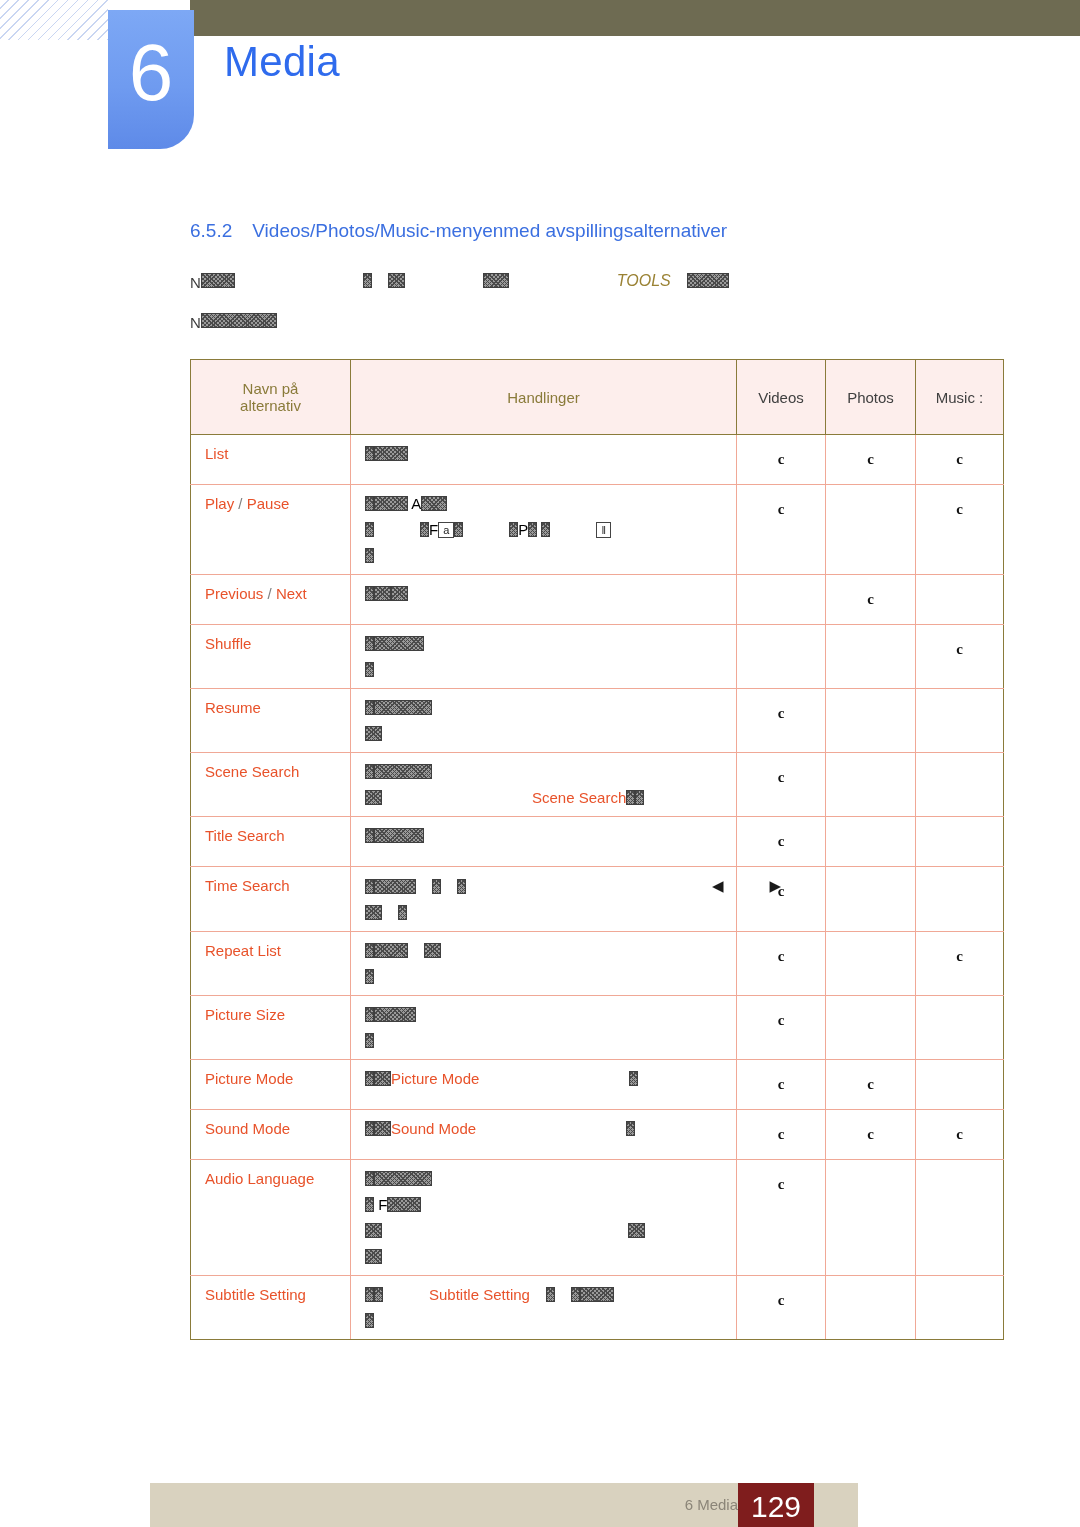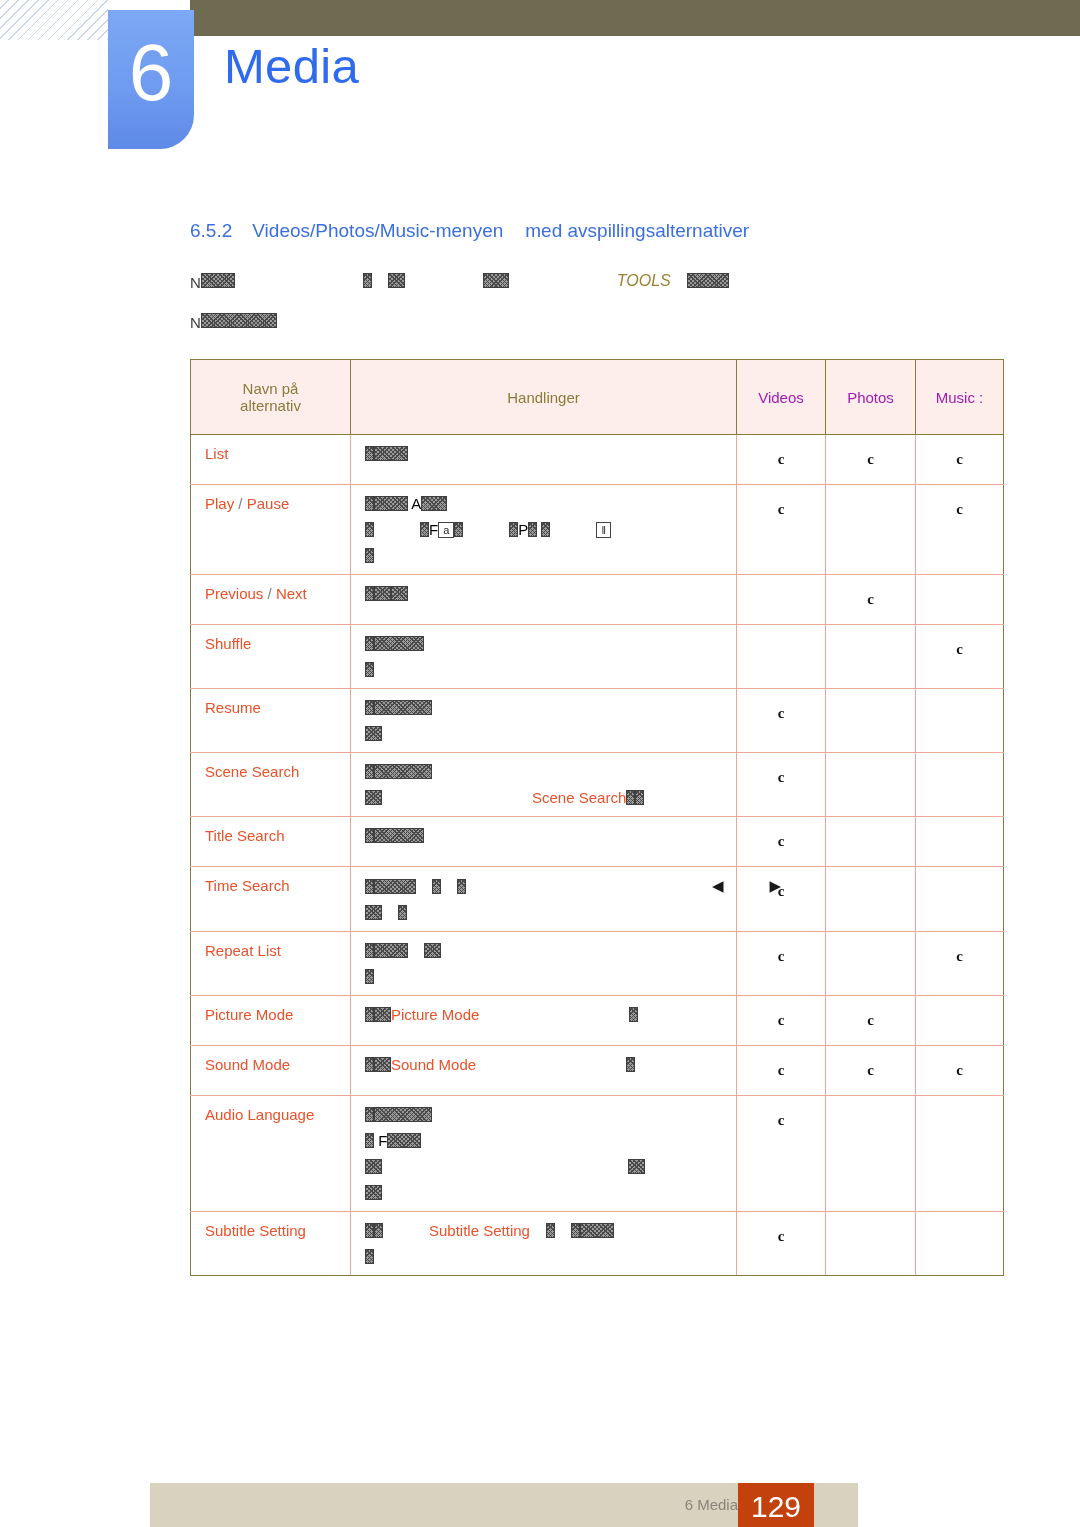--- a/index.html
+++ b/index.html
@@ -50,37 +50,37 @@
     color: #ffffff;
     font-size: 80px;
     line-height: 125px;
     text-align: center;
     font-weight: 300;
   }
   .chapter-title {
     position: absolute;
     top: 38px;
     left: 224px;
-    font-size: 49px;
+    font-size: 42px;
     color: #2f6bed;
     letter-spacing: .3px;
   }
 
   
   .section-heading {
     position: absolute;
     top: 220px;
     left: 190px;
     width: 820px;
     color: #3b6fe0;
     font-size: 19px;
     white-space: nowrap;
   }
   .section-heading .num { margin-right: 20px; }
-  .section-heading .part2 { margin-left: 22px; }
+  .section-heading .part2 { }
 
   
   .intro {
     position: absolute;
     left: 190px;
     width: 820px;
     font-size: 15px;
     color: #3d3d3d;
   }
   .intro.line1 { top: 272px; }
@@ -148,21 +148,21 @@
   }
   .opt-table thead th {
     background: #fdeeec;
     border: 1px solid #8a7b3a;
     text-align: center;
     vertical-align: middle;
     padding: 20px 4px;
     font-weight: normal;
   }
   .opt-table thead th.h-olive { color: #8a7b3a; }
-  .opt-table thead th.h-red   { color: #a21caf; }
+  .opt-table thead th.h-red   { color: #404040; }
 
   .opt-table tbody tr:first-child td { border-top: 1px solid #8a7b3a; }
   .opt-table tbody tr:last-child  td { border-bottom: 1px solid #8a7b3a; }
   .opt-table td:first-child { border-left: 1px solid #8a7b3a; }
   .opt-table td:last-child  { border-right: 1px solid #8a7b3a; }
   .opt-table thead th:first-child { border-left: 1px solid #8a7b3a; }
   .opt-table thead th:last-child  { border-right: 1px solid #8a7b3a; }
 
   .opt-name { color: #e8522a; white-space: nowrap; }
   .opt-name .slash { color: #808080; }
@@ -199,21 +199,21 @@
     top: 13px;
     font-size: 15px;
     color: #8b8578;
   }
   .page-box {
     position: absolute;
     right: 44px;
     top: 0;
     width: 76px;
     height: 44px;
-    background: #c2410c;
+    background: #7f1d1d;
     color: #ffffff;
     font-size: 30px;
     line-height: 48px;
     text-align: center;
   }
 </style>
 </head>
 <body>
 
 <div class="header-zone">
@@ -356,20 +356,30 @@
       <td class="opt-name">Repeat List</td>
       <td>
         <div class="act-line"><span class="tofu t1"></span><span class="tofu t4"></span><span class="gap-sm"></span><span class="tofu t2"></span></div>
         <div class="act-line"><span class="tofu t1"></span></div>
       </td>
       <td class="mark-cell">c</td>
       <td class="mark-cell"></td>
       <td class="mark-cell">c</td>
     </tr>
 
+    <tr>
+      <td class="opt-name">Picture Size</td>
+      <td>
+        <div class="act-line"><span class="tofu t1"></span><span class="tofu t5"></span></div>
+        <div class="act-line"><span class="tofu t1"></span></div>
+      </td>
+      <td class="mark-cell">c</td>
+      <td class="mark-cell"></td>
+      <td class="mark-cell"></td>
+    </tr>
 
     <tr>
       <td class="opt-name">Picture Mode</td>
       <td>
         <div class="act-line"><span class="tofu t1"></span><span class="tofu t2"></span><span class="kw">Picture Mode</span><span class="gap-xl"></span><span class="tofu t1"></span></div>
       </td>
       <td class="mark-cell">c</td>
       <td class="mark-cell">c</td>
       <td class="mark-cell"></td>
     </tr>

